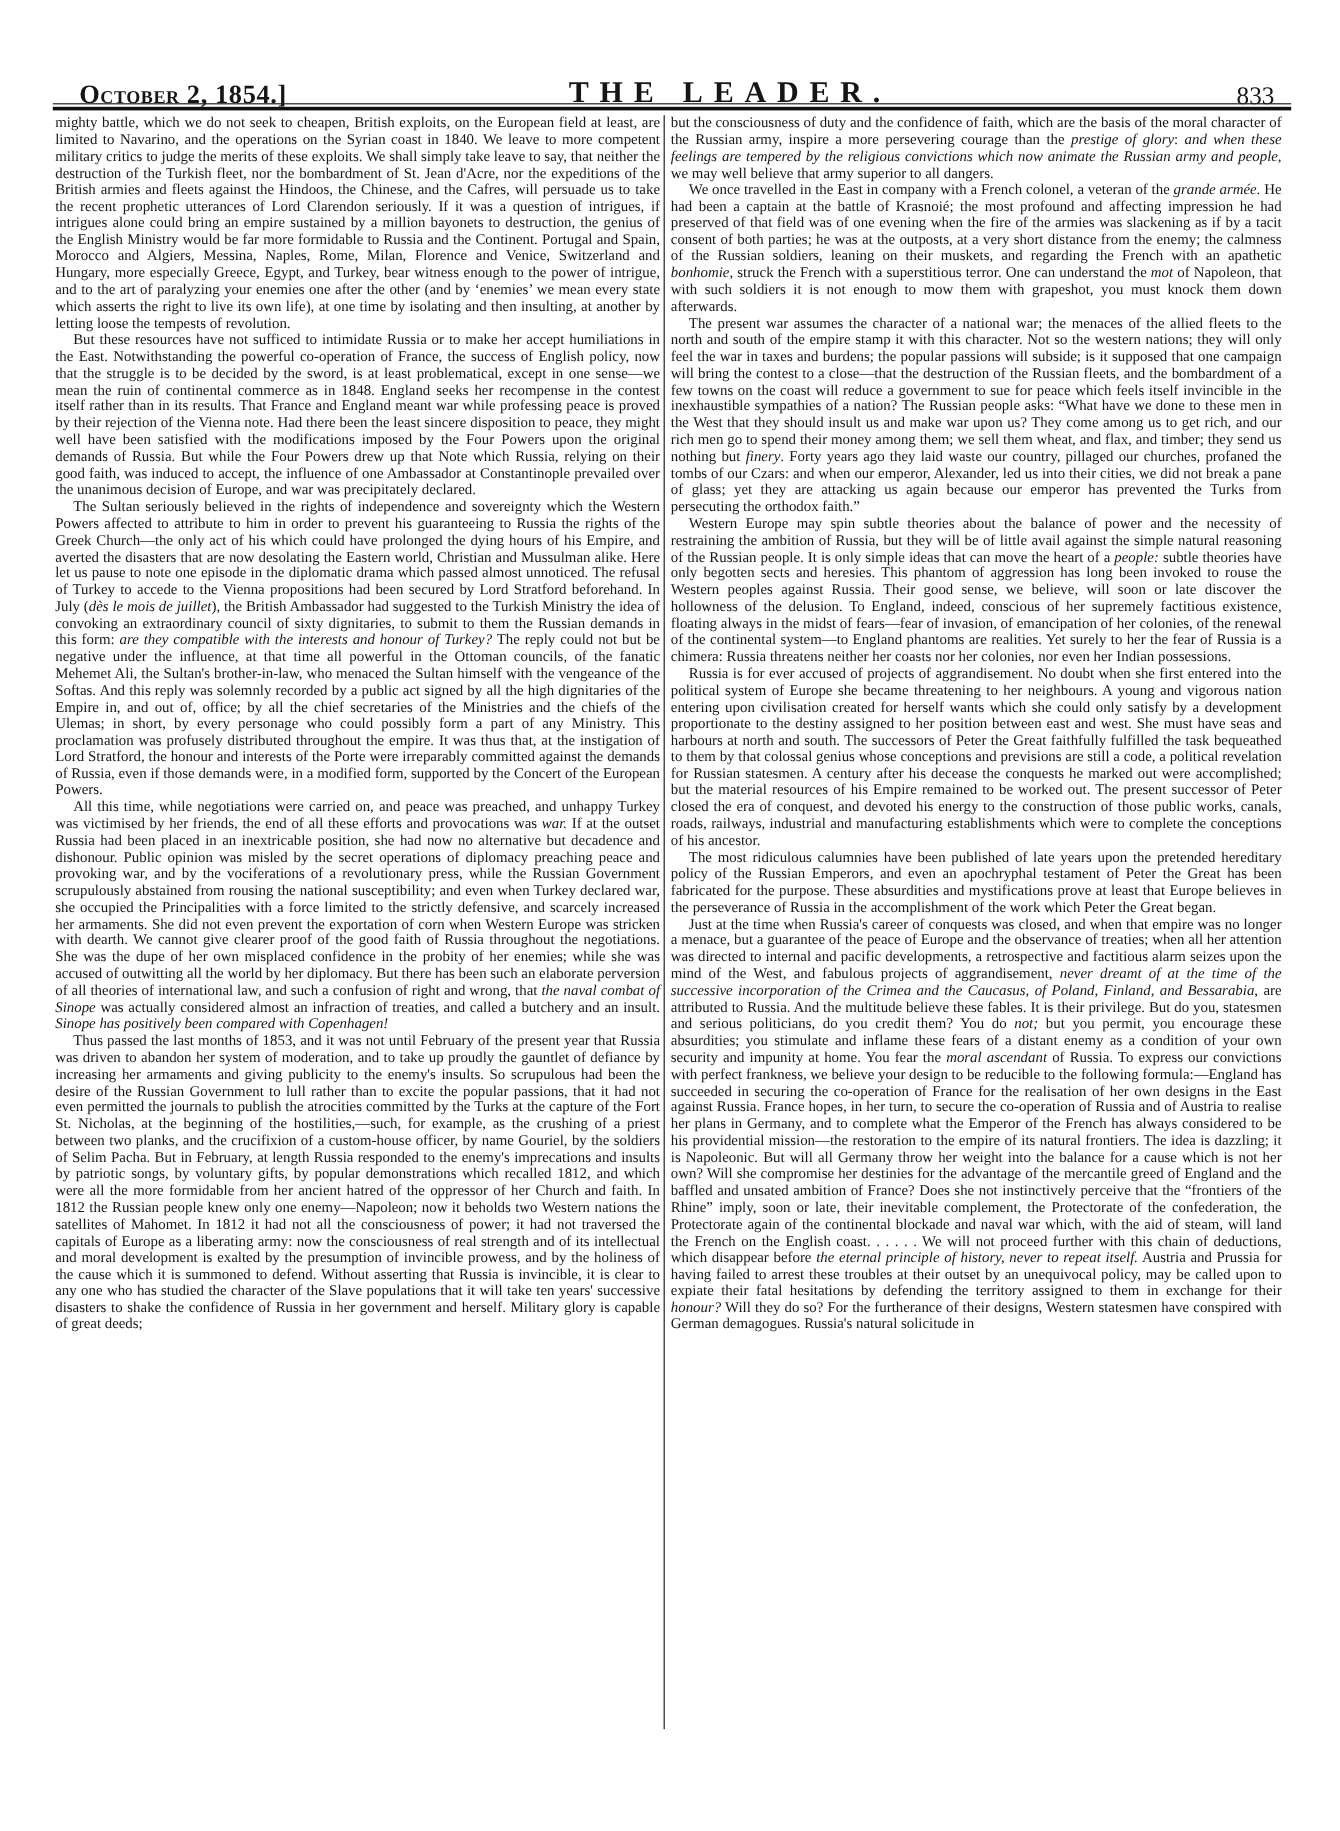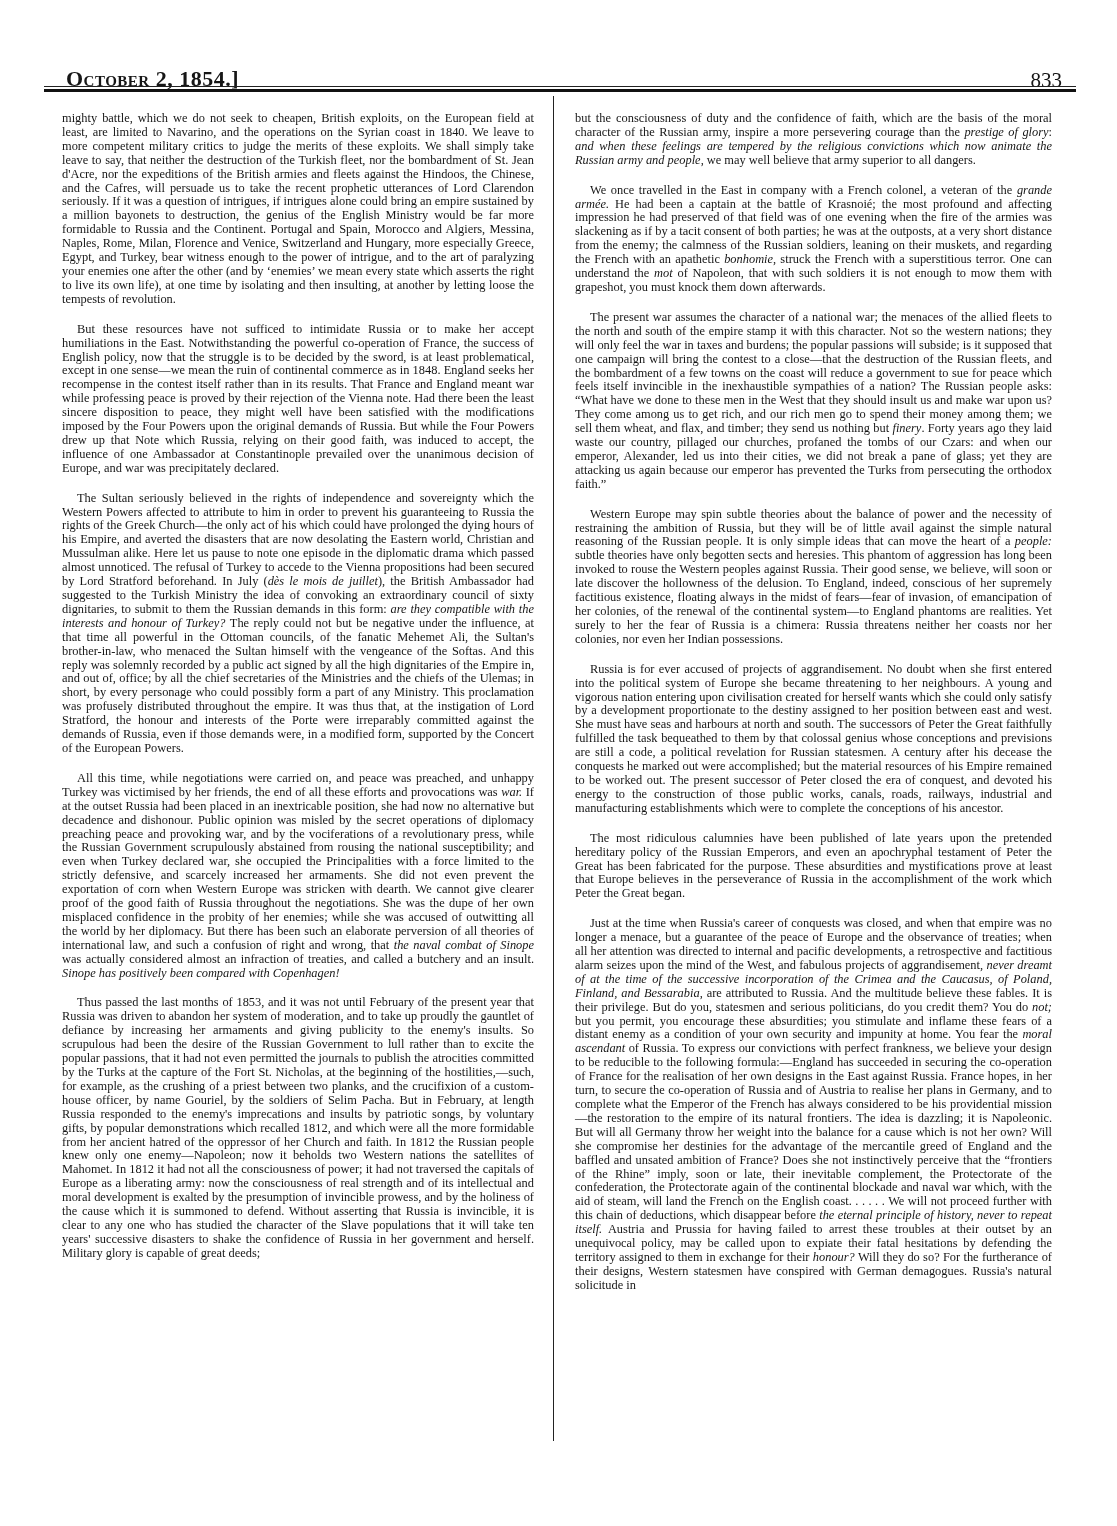--- a/index.html
+++ b/index.html
@@ -8,30 +8,31 @@
   .mh-date { position: absolute; left: 22px; top: 8px; font-size: 22px; font-weight: bold; font-variant: small-caps; letter-spacing: 0.5px; }
   .mh-title { position: absolute; left: 430px; top: 6px; font-size: 25px; font-weight: bold; letter-spacing: 9px; }
   .mh-page { position: absolute; right: 14px; top: 10px; font-size: 21px; font-weight: normal; }
   .rules { position: absolute; top: 86px; left: 44px; width: 1032px; height: 8px; }
   .rules .thin { position: absolute; left: 0; right: 0; top: 0; border-top: 1px solid #222; }
   .rules .thick { position: absolute; left: 0; right: 0; top: 3px; border-top: 3px solid #111; }
   .col { position: absolute; top: 96px; font-family: "Liberation Serif", serif; font-size: 12.4px; line-height: 13.9px; text-align: justify; hyphens: manual; }
   .col-left { left: 46px; width: 504px; }
   .col-right { left: 559px; width: 509px; }
   .gutter { position: absolute; left: 553px; top: 96px; width: 0; height: 1345px; border-left: 1px solid #222; }
-  .col p { margin: 16px; text-indent: 15px; }
+  .col p { margin: 0; text-indent: 15px; }
   .col p.cont { text-indent: 0; }
   .col p span, .col p em { }
   em { font-style: italic; }
 </style>
 </head>
 <body>
 
 <header class="masthead">
   <span class="mh-date">October 2, 1854.]</span>
+  <span class="mh-title">THE LEADER.</span>
   <span class="mh-page">833</span>
 </header>
 <div class="rules">
   <div class="thin"></div>
   <div class="thick"></div>
 </div>
 
 <article class="col col-left">
     <p class="cont"><span>mighty battle, which we do not seek to cheapen, British exploits, on the European field at least, are limited to Navarino, and the operations on the Syrian coast in 1840. We leave to more competent military critics to judge the merits of these exploits. We shall simply take leave to say, that neither the destruction of the Turkish fleet, nor the bombardment of St. Jean d'Acre, nor the expeditions of the British armies and fleets against the Hindoos, the Chinese, and the Cafres, will persuade us to take the recent prophetic utterances of Lord Clarendon seriously. If it was a question of intrigues, if intrigues alone could bring an empire sustained by a million bayonets to destruction, the genius of the English Ministry would be far more formidable to Russia and the Continent. Portugal and Spain, Morocco and Algiers, Messina, Naples, Rome, Milan, Florence and Venice, Switzerland and Hungary, more especially Greece, Egypt, and Turkey, bear witness enough to the power of intrigue, and to the art of paralyzing your enemies one after the other (and by ‘enemies’ we mean every state which asserts the right to live its own life), at one time by isolating and then insulting, at another by letting loose the tempests of revolution.</span></p>
     <p><span>But these resources have not sufficed to intimidate Russia or to make her accept humiliations in the East. Notwithstanding the powerful co-operation of France, the success of English policy, now that the struggle is to be decided by the sword, is at least problematical, except in one sense—we mean the ruin of continental commerce as in 1848. England seeks her recompense in the contest itself rather than in its results. That France and England meant war while professing peace is proved by their rejection of the Vienna note. Had there been the least sincere disposition to peace, they might well have been satisfied with the modifications imposed by the Four Powers upon the original demands of Russia. But while the Four Powers drew up that Note which Russia, relying on their good faith, was induced to accept, the influence of one Ambassador at Constantinople prevailed over the unanimous decision of Europe, and war was precipitately declared.</span></p>

